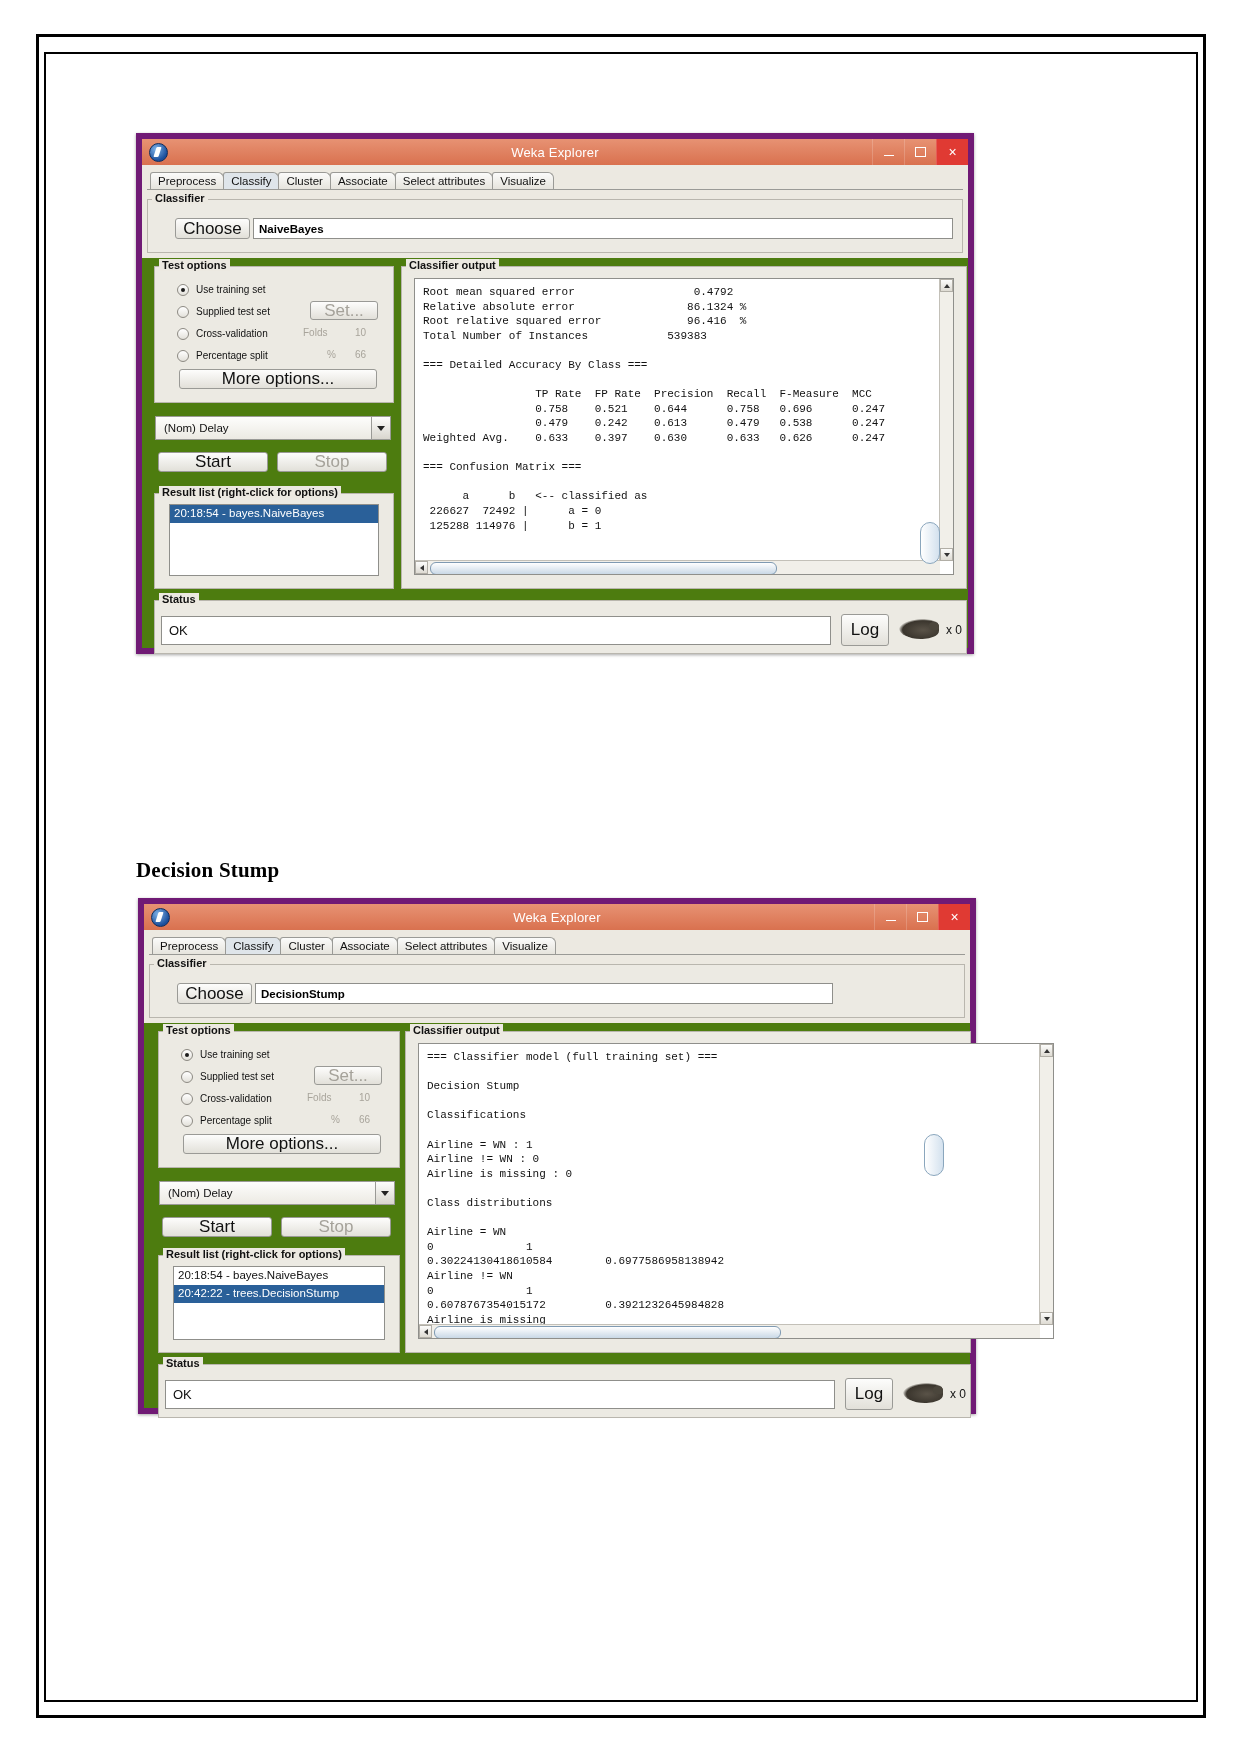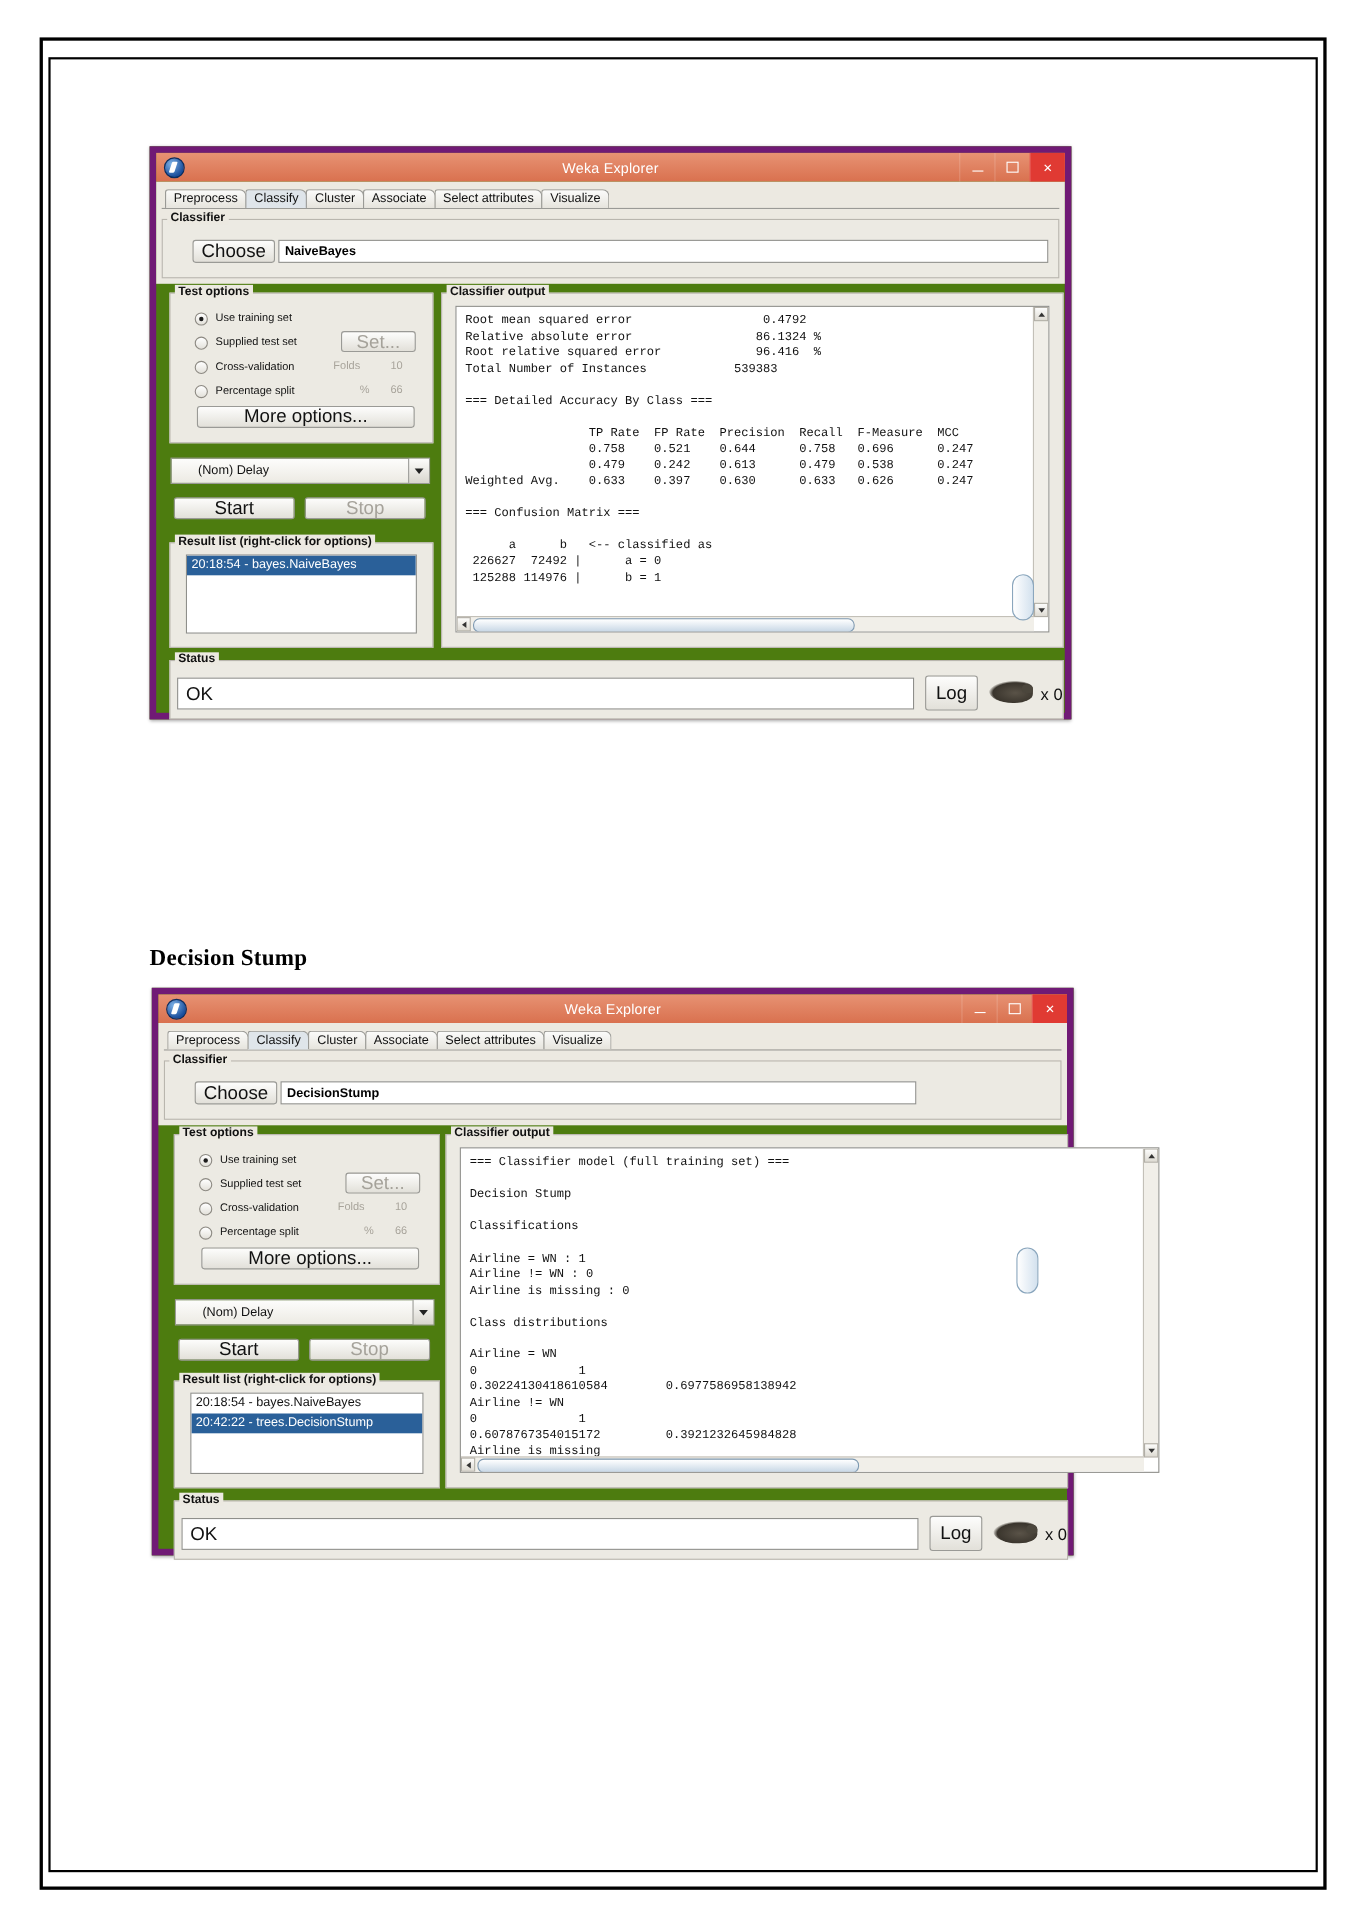--- a/index.html
+++ b/index.html
@@ -197,21 +197,21 @@
   }
   .radio-label { font-size: 10px; color: #111; white-space: nowrap; }
   .dim { color: #a8a49b; }
 
   .combo {
     border: 1px solid #9a9a96;
     background: linear-gradient(#fdfdfc,#eceae3);
     display: flex; align-items: center;
     font-size: 11.5px;
     color: #111;
-    padding-left: 24px;
+    padding-left: 8px;
     box-sizing: border-box;
     position: relative;
   }
   .combo .arrow {
     position: absolute; right: 0; top: 0; bottom: 0;
     width: 18px;
     background: linear-gradient(#fdfdfc,#d9d6ce);
     border-left: 1px solid #9a9a96;
     display: flex; align-items: center; justify-content: center;
   }
@@ -303,39 +303,39 @@
     position: absolute;
     width: 18px; height: 40px;
     border: 1px solid #8aa6bd;
     border-radius: 10px;
     background: linear-gradient(90deg,#ffffff,#d3e1ee);
   }
 
   .status-field {
     background: #ffffff;
     border: 1px solid #8f8f8b;
-    font-size: 17px;
+    font-size: 13px;
     color: #111;
     display: flex; align-items: center;
     padding-left: 7px;
     box-sizing: border-box;
   }
   .bird {
     width: 40px; height: 20px;
     background: radial-gradient(ellipse at 60% 55%, #5a5348 0%, #3a352d 60%, rgba(58,53,45,0) 72%);
     border-radius: 50% 40% 45% 60%;
     position: relative;
   }
   .bird::before {
     content:""; position:absolute; left:30px; top:3px;
     width: 10px; height: 8px;
     background: #4b463c;
     border-radius: 50% 60% 30% 40%;
   }
-  .xcount { font-size: 15px; color: #111; }
+  .xcount { font-size: 12px; color: #111; }
 </style>
 </head>
 <body>
 
 <div class="page">
 
   <div class="frame-outer"></div>
   <div class="frame-inner"></div>
 
   <div class="weka" style="left:136px; top:133px; width:838px; height:521px;">

